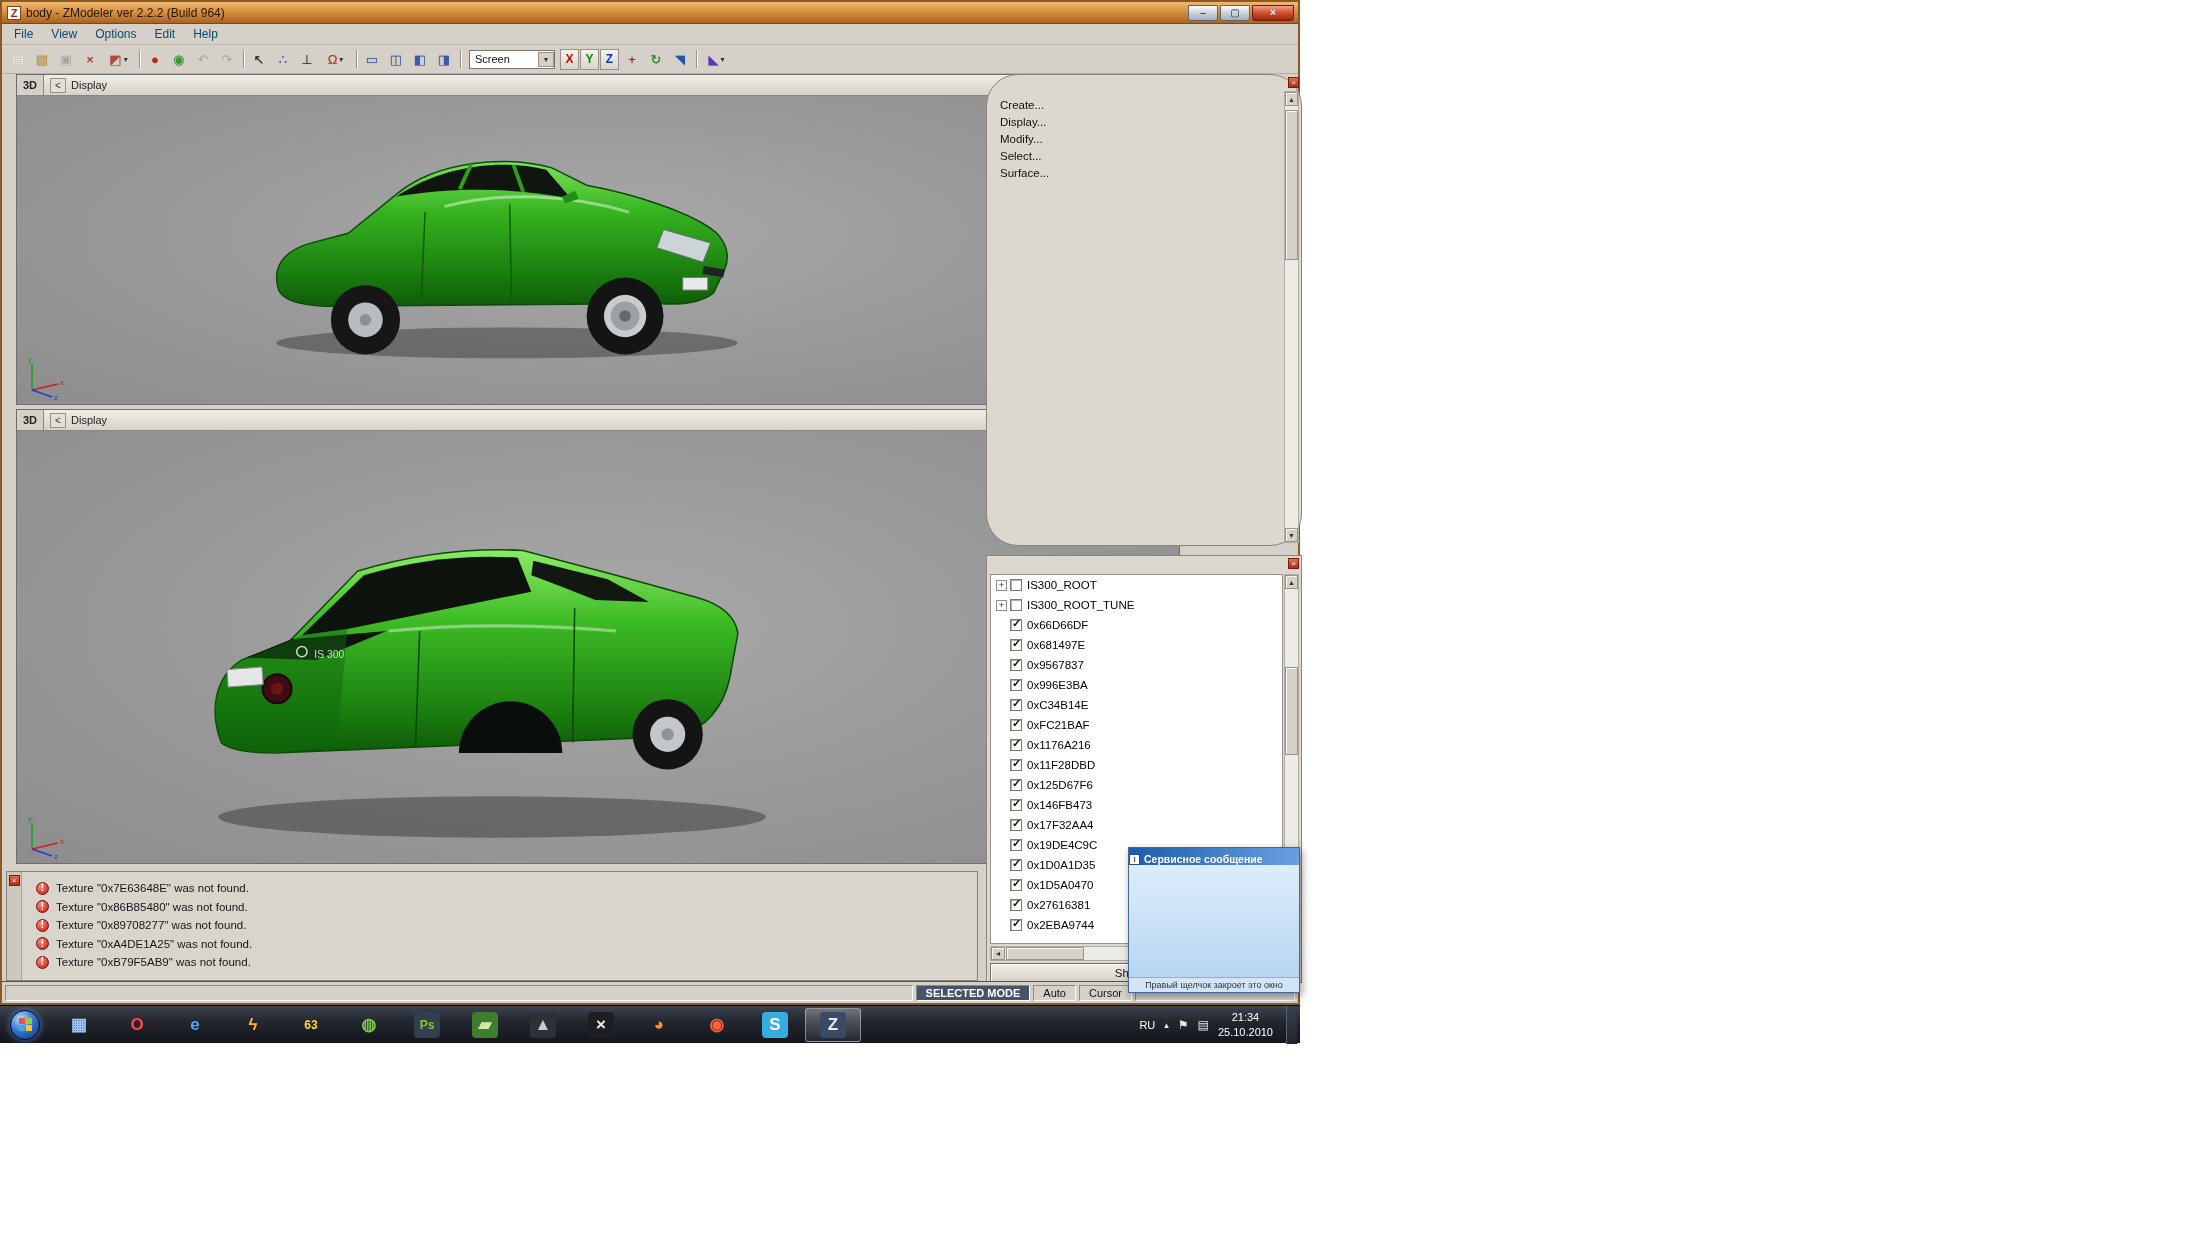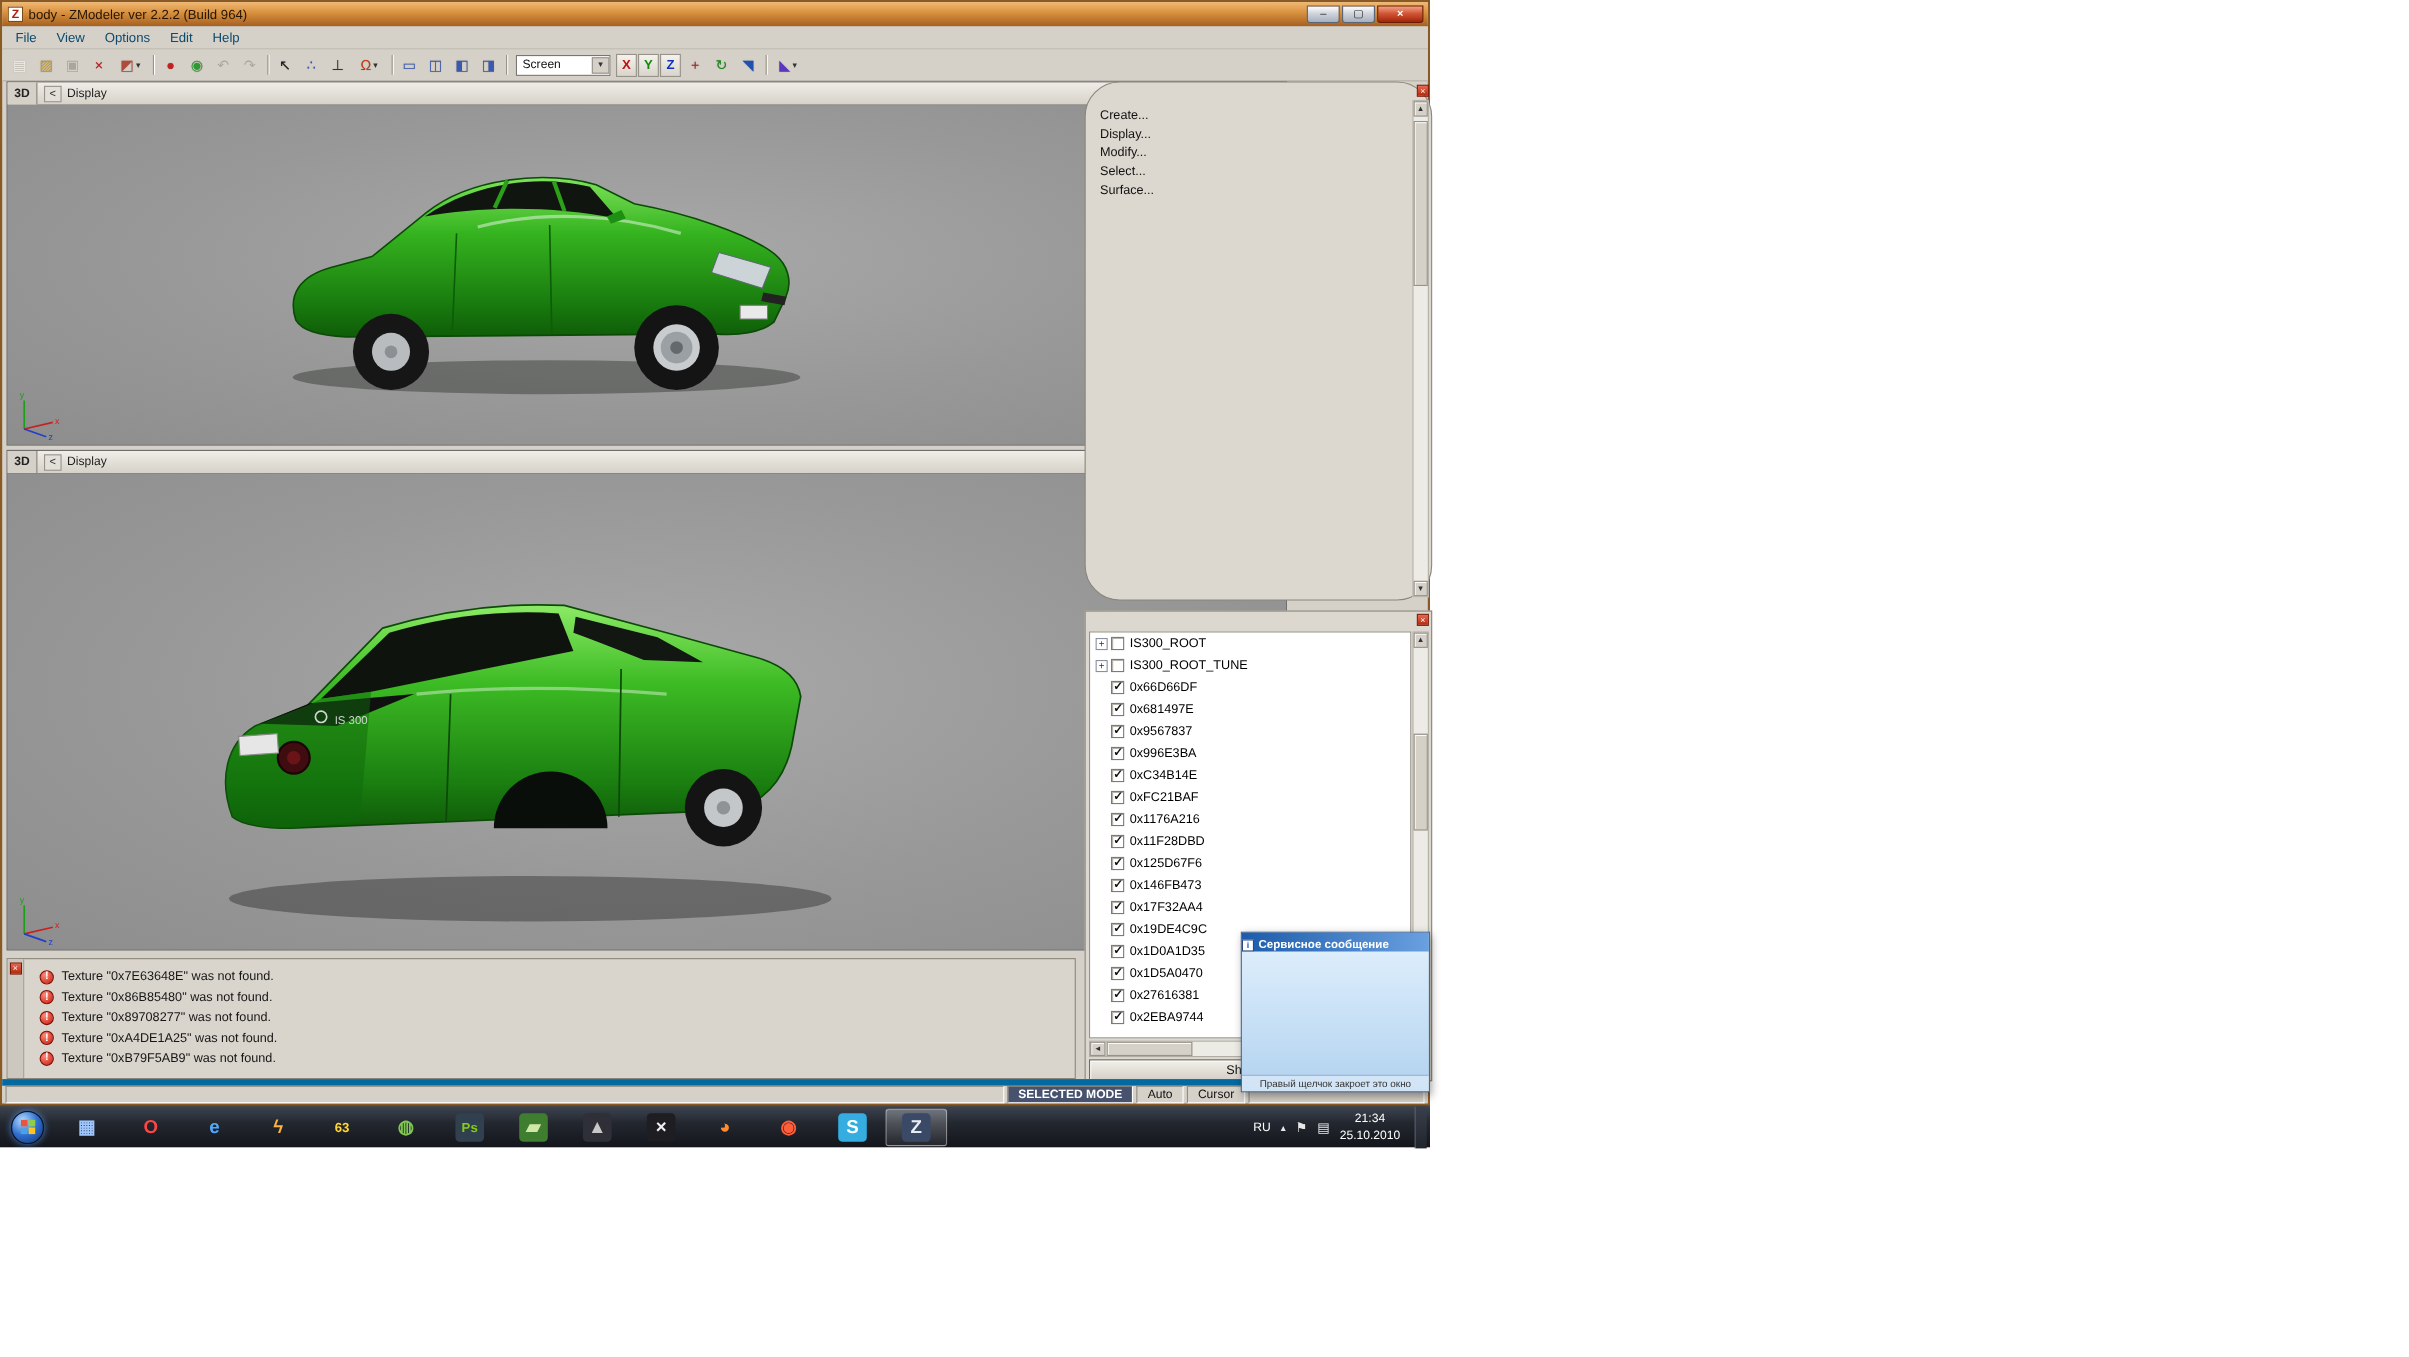--- a/index.html
+++ b/index.html
@@ -39,21 +39,21 @@
   .combo { width:86px; height:19px; background:#fff; border:1px solid #7a766d; display:flex;
     align-items:center; font-size:11px; padding-left:5px; margin:0 5px; color:#111; }
   .combo-arrow { margin-left:auto; width:16px; height:15px; background:#d5d1c8; border:1px solid #97938a;
     display:flex; align-items:center; justify-content:center; }
   .combo-arrow::after { content:"▼"; font-size:7px; color:#333; }
   .axis-btn { width:19px; height:21px; margin-right:1px; border:1px solid #97938a;
     background:linear-gradient(#f4f2ec,#d9d5cc); display:inline-flex; align-items:center; justify-content:center; }
   .axis-btn .glyph { font-weight:bold; font-size:12px; line-height:1; }
 
   
-  .viewport { position:absolute; left:4px; width:1164px; background:#9d9d9d; border:1px solid #6e6e6e; }
+  .viewport { position:absolute; left:14px; width:1164px; background:#9d9d9d; border:1px solid #6e6e6e; }
   #vp1 { top:72px;  height:331px; }
   #vp2 { top:407px; height:455px; }
   .vp-header { height:21px; display:flex; align-items:center;
     background:linear-gradient(#f0ede7,#d6d2c9); border-bottom:1px solid #8a867c; }
   .vp-tab { width:27px; height:100%; background:#d5d1c8; border-right:1px solid #8a867c;
     display:flex; align-items:center; justify-content:center; font-size:11px; font-weight:bold; color:#222; }
   .vp-back { width:16px; height:15px; border:1px solid #97938a; background:#e3e0d9; margin:0 5px 0 6px;
     display:flex; align-items:center; justify-content:center; font-size:10px; color:#333; }
   .vp-label { font-size:11px; color:#222; }
   .vp-tools { margin-left:auto; display:flex; align-items:center; gap:2px; padding-right:2px; }
@@ -123,21 +123,21 @@
   .hsb .sb-left::after { content:"◄"; } .hsb .sb-right::after { content:"►"; }
   .hsb .sb-thumb { position:absolute; left:15px; top:0; bottom:0; width:78px; }
 
   .show-all-btn { position:absolute; left:3px; right:18px; top:407px; height:19px;
     background:linear-gradient(#f2f0ea,#d5d1c8); border:1px solid #6f6b62;
     box-shadow:inset 1px 1px 0 #fff; font-size:11.5px; color:#111;
     display:flex; align-items:center; justify-content:center; }
 
   
   .statusbar { position:absolute; left:0; right:0; bottom:0; height:22px; background:#d5d1c8;
-    border-top:6px solid #0369a1; display:flex; align-items:center; gap:3px; padding:0 3px; }
+    border-top:1px solid #0369a1; display:flex; align-items:center; gap:3px; padding:0 3px; }
   .status-fill { height:16px; border:1px solid; border-color:#8f8b82 #fff #fff #8f8b82; }
   .status-fill.grow { flex:1; }
   .status-fill.tail { width:160px; }
   .status-seg { height:16px; border:1px solid; border-color:#8f8b82 #fff #fff #8f8b82;
     display:flex; align-items:center; padding:0 9px; font-size:11px; color:#111; }
   .status-seg.dark { background:#47536e; color:#fff; font-weight:bold; }
 
   
   .taskbar { position:absolute; left:0; top:1005px; width:1300px; height:38px;
     background:linear-gradient(#3d4450,#23272f 40%,#13151b); border-top:1px solid #000;

